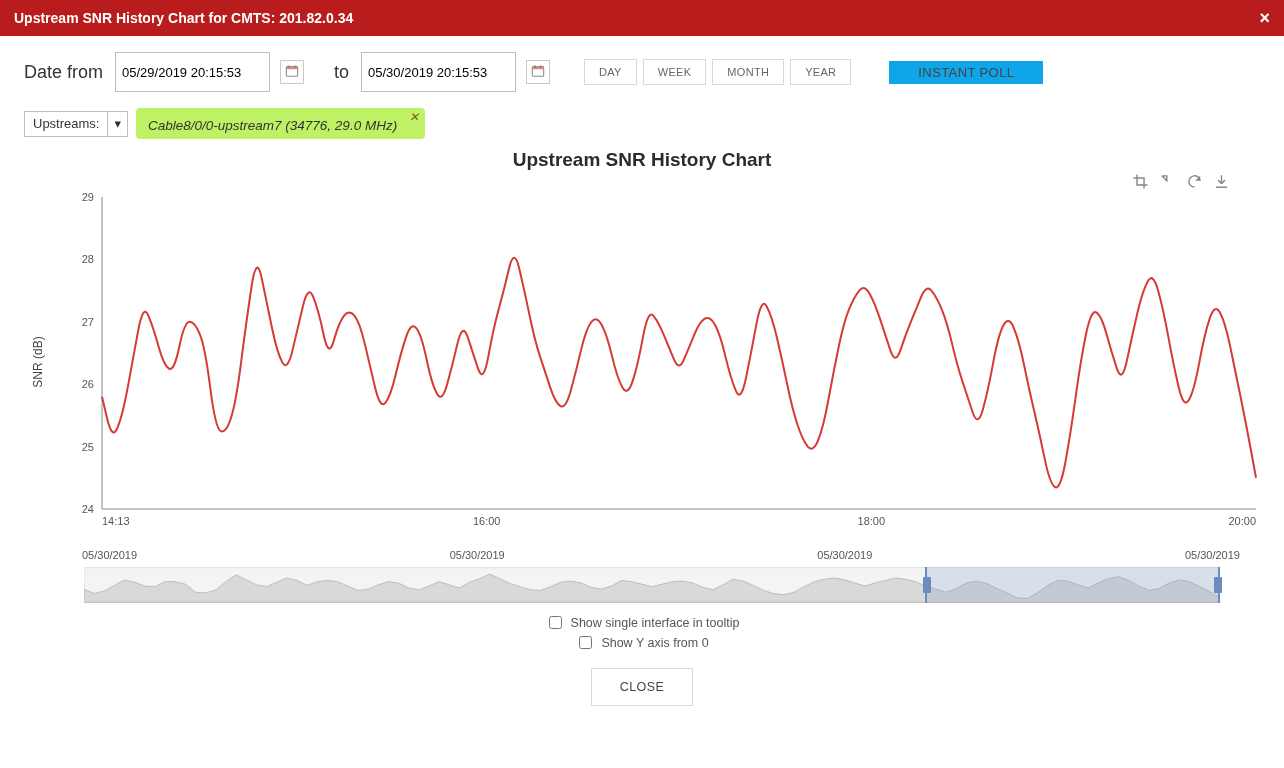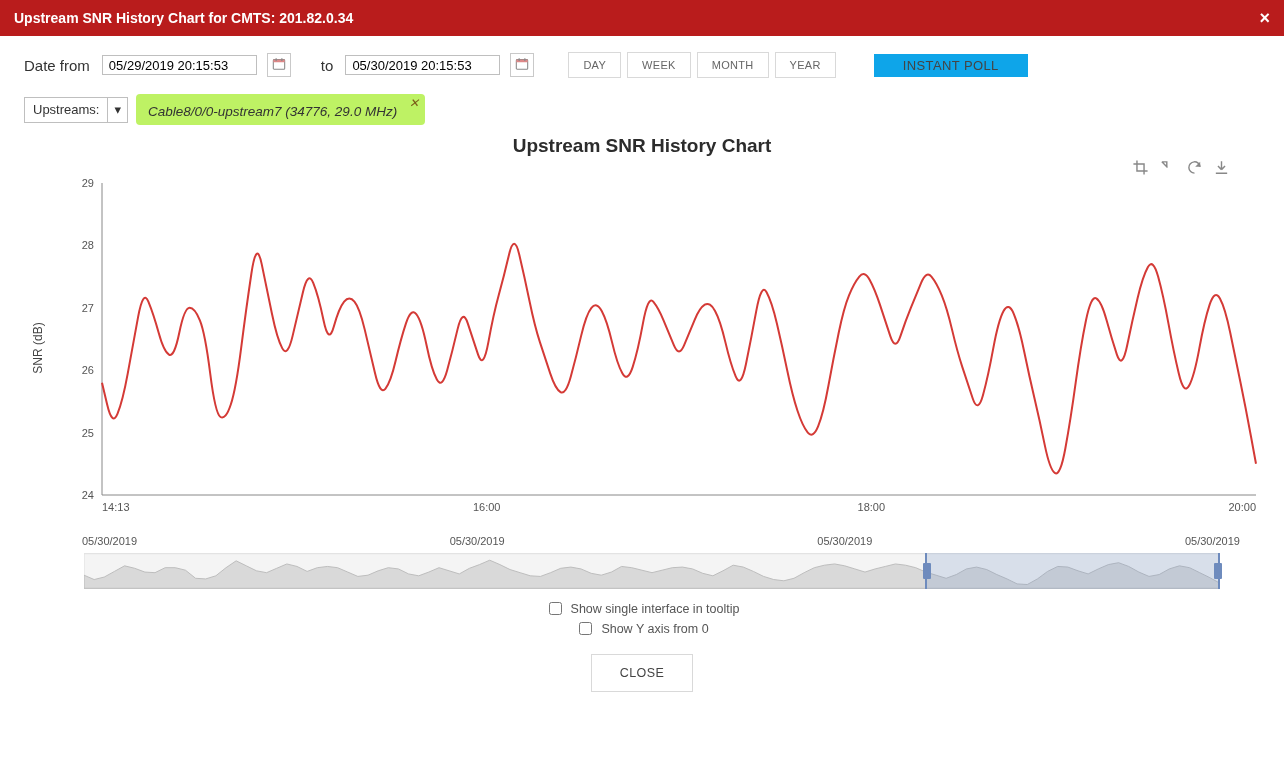--- a/index.html
+++ b/index.html
@@ -22,27 +22,27 @@
   }
   .titlebar .close { cursor: pointer; font-size: 18px; line-height: 1; }
   .body { padding: 16px 24px 20px 24px; }
 
   .row1 {
     display: flex;
     align-items: center;
     gap: 10px;
     margin-bottom: 16px;
   }
-  .lbl { font-size: 15px; color: #333; margin-right: 2px; }
+  .lbl { font-size: 18px; color: #333; margin-right: 2px; }
   .date-input {
     border: 1px solid #bfbfbf;
     padding: 3px 6px;
     font-size: 13px;
     width: 155px;
-    height: 20px;
+    height: 40px;
   }
   .cal-btn {
     width: 24px; height: 24px;
     border: 1px solid #c9c9c9;
     background: #fff;
     display: inline-flex; align-items: center; justify-content: center;
     cursor: pointer;
   }
   .cal-btn svg { width: 14px; height: 14px; }
   .spacer-sm { width: 10px; }

